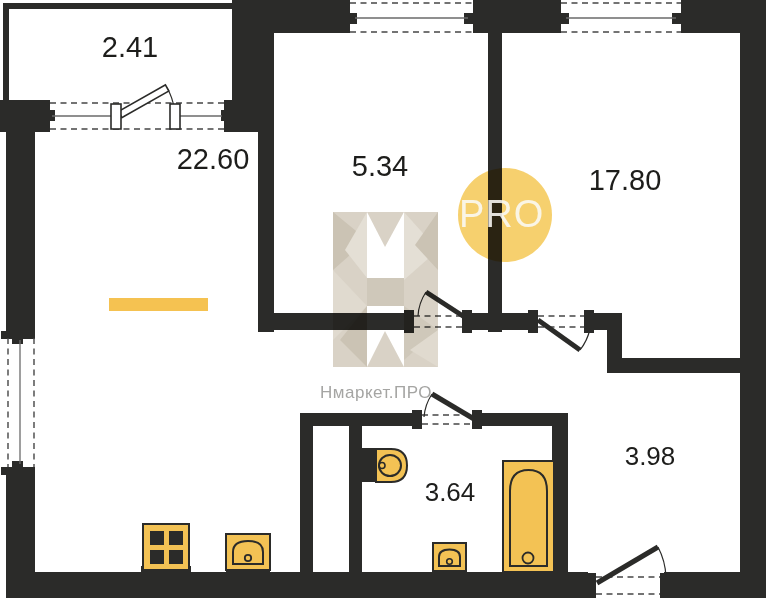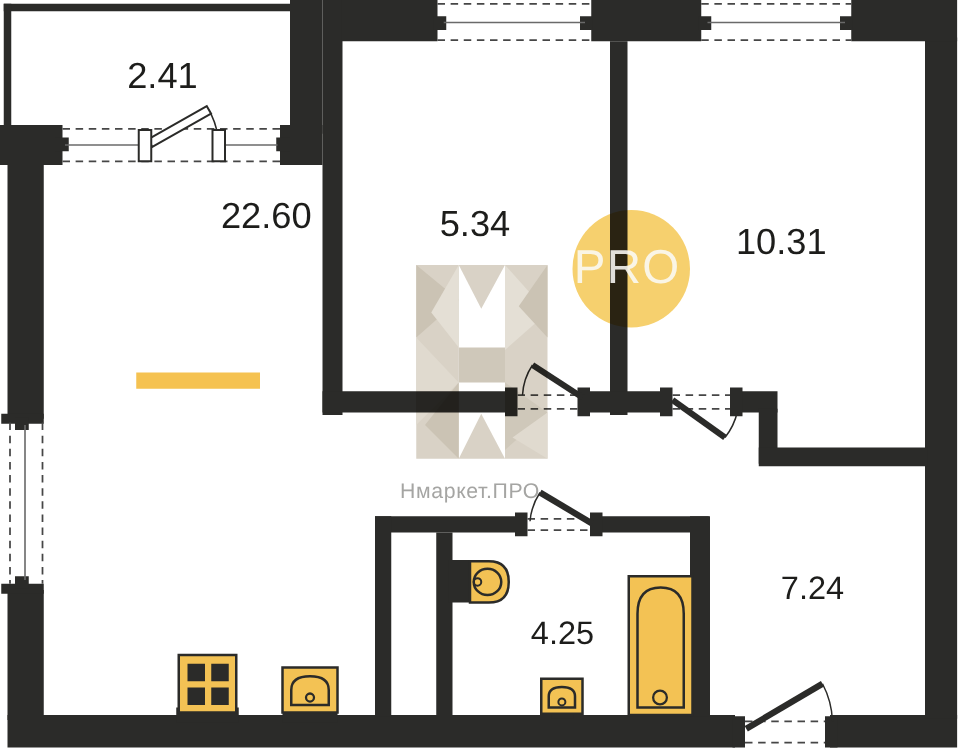--- a/index.html
+++ b/index.html
@@ -1,20 +1,20 @@
 <!DOCTYPE html>
 <html><head>
 <meta charset="utf-8">
 <style>
   html,body{margin:0;padding:0;background:#ffffff;}
   .stage{position:relative;width:766px;height:600px;background:#ffffff;overflow:hidden;
          font-family:"Liberation Sans","DejaVu Sans",sans-serif;}
   .stage svg{position:absolute;left:0;top:0;}
   .lbl{position:absolute;color:#1d1d1b;font-size:29px;font-weight:500;line-height:1;
-       text-align:center;white-space:nowrap;margin-top:14px;}
+       text-align:center;white-space:nowrap;}
   .lbl.small{font-size:26px;}
   .total-bar{position:absolute;left:109px;top:298px;width:99px;height:13px;background:#f5c251;}
   .total-val{position:absolute;left:106px;top:313px;font-size:41px;font-weight:700;
              color:#111110;letter-spacing:0px;line-height:1;}
   .brand{position:absolute;left:316px;top:383px;width:120px;text-align:center;
          font-size:17px;color:#a5a5a3;letter-spacing:0.5px;line-height:1.2;}
   .badge-txt{position:absolute;left:459px;top:195px;width:92px;text-align:left;
              font-size:38px;font-weight:500;color:rgba(250,249,246,0.88);
              letter-spacing:1px;line-height:1;}
   .wm{mix-blend-mode:multiply;}
@@ -177,25 +177,25 @@
     </g>
   </g>
 </svg>
 
 <div class="lbl" style="left:95px;top:33px;width:70px;">2.41</div>
 
 <div class="lbl" style="left:168px;top:145px;width:90px;">22.60</div>
 
 <div class="lbl" style="left:335px;top:152px;width:90px;">5.34</div>
 
-<div class="lbl" style="left:577px;top:166px;width:96px;">10.31</div>
-
-<div class="lbl small" style="left:405px;top:479px;width:90px;">4.25</div>
-
-<div class="lbl small" style="left:605px;top:443px;width:90px;">7.24</div>
+<div class="lbl" style="left:577px;top:166px;width:96px;">17.80</div>
+
+<div class="lbl small" style="left:405px;top:479px;width:90px;">3.64</div>
+
+<div class="lbl small" style="left:605px;top:443px;width:90px;">3.98</div>
 
 <div class="total-bar"></div>
 
 <div class="badge-txt">PRO</div>
 
 <div class="brand">Нмаркет.ПРО</div>
 
 </div>
 
 </body></html>

